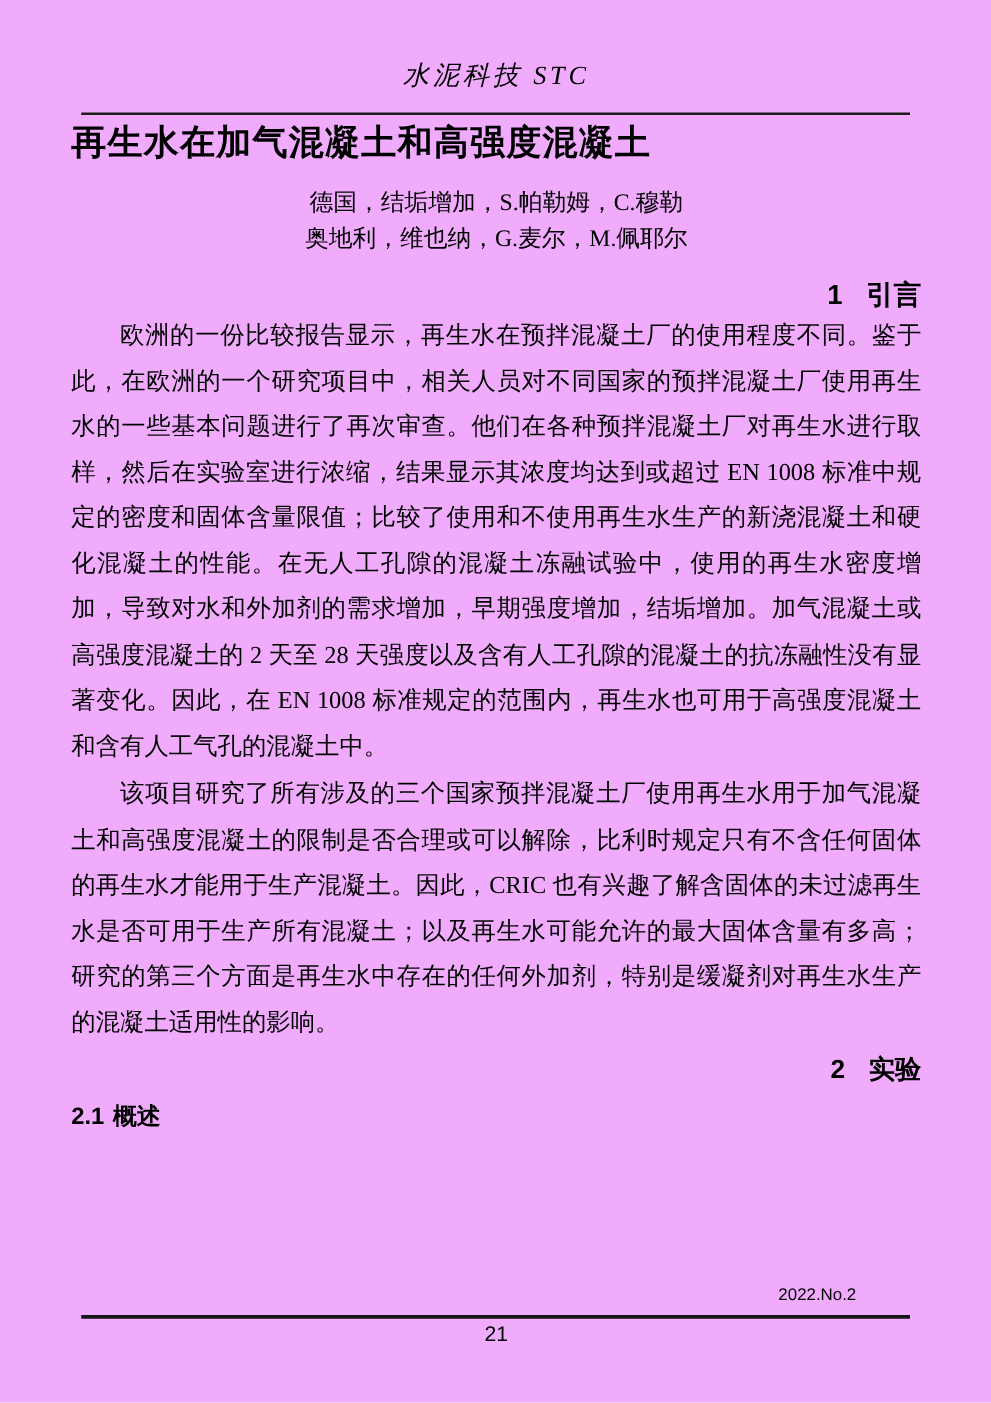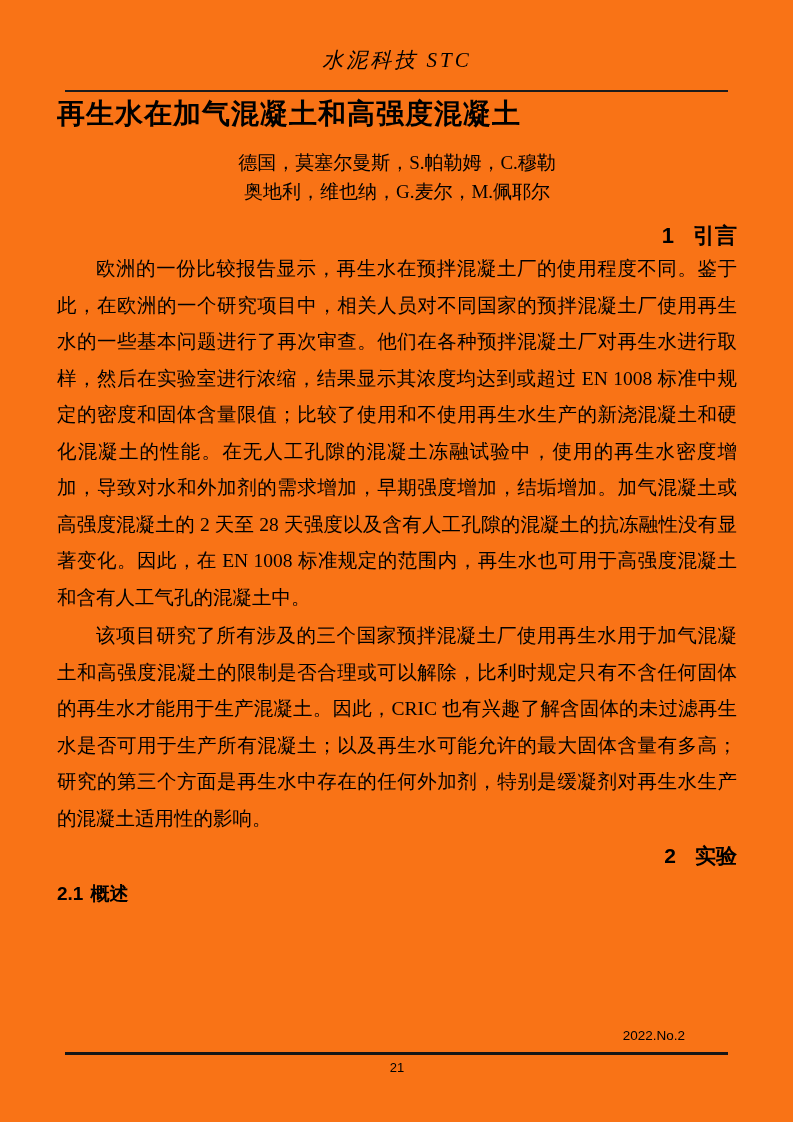--- a/index.html
+++ b/index.html
@@ -13,21 +13,21 @@
     position: relative;
     overflow: hidden;
     color: #000;
     font-family: "Liberation Serif", "DejaVu Serif", serif;
   }
   .page {
     position: absolute;
     inset: 0;
     padding: 46px 56px 0 57px;
     box-sizing: border-box;
-    background: #f97316;
+    background: #f0abfc;
   }
   
   .journal-header {
     text-align: center;
     font-size: 21px;
     line-height: 28px;
     font-style: italic;
     letter-spacing: 3px;
     font-family: "Liberation Serif", "DejaVu Serif", serif;
   }
@@ -94,21 +94,21 @@
     height: 3px;
     background: #161616;
   }
   .footer-pageno {
     position: absolute;
     left: 57px;
     width: 680px;
     top: 1060px;
     text-align: center;
     font-family: "Liberation Sans", "DejaVu Sans", sans-serif;
-    font-size: 13px;
+    font-size: 17px;
     line-height: 16px;
   }
   .footer-issue {
     position: absolute;
     right: 108px;
     top: 1028px;
     font-family: "Liberation Sans", "DejaVu Sans", sans-serif;
     font-size: 13.5px;
     line-height: 16px;
   }
@@ -120,21 +120,21 @@
 
   <div class="journal-header">水泥科技 STC</div>
 
   <div class="header-rule"></div>
 
   <div class="article-title">
     <div>再生水在加气混凝土和高强度混凝土</div>
   </div>
 
   <div class="authors">
-    <div>德国，莫塞尔曼斯，S.帕勒姆，C.穆勒</div>
+    <div>德国，结垢增加，S.帕勒姆，C.穆勒</div>
     <div>奥地利，维也纳，G.麦尔，M.佩耶尔</div>
   </div>
 
   <h2 class="sec-heading">
     <span class="sec-num">1</span><span>引言</span>
   </h2>
 
   <p class="body-para">欧洲的一份比较报告显示，再生水在预拌混凝土厂的使用程度不同。鉴于此，在欧洲的一个研究项目中，相关人员对不同国家的预拌混凝土厂使用再生水的一些基本问题进行了再次审查。他们在各种预拌混凝土厂对再生水进行取样，然后在实验室进行浓缩，结果显示其浓度均达到或超过 EN 1008 标准中规定的密度和固体含量限值；比较了使用和不使用再生水生产的新浇混凝土和硬化混凝土的性能。在无人工孔隙的混凝土冻融试验中，使用的再生水密度增加，导致对水和外加剂的需求增加，早期强度增加，结垢增加。加气混凝土或高强度混凝土的 2 天至 28 天强度以及含有人工孔隙的混凝土的抗冻融性没有显著变化。因此，在 EN 1008 标准规定的范围内，再生水也可用于高强度混凝土和含有人工气孔的混凝土中。</p>
 
   <p class="body-para">该项目研究了所有涉及的三个国家预拌混凝土厂使用再生水用于加气混凝土和高强度混凝土的限制是否合理或可以解除，比利时规定只有不含任何固体的再生水才能用于生产混凝土。因此，CRIC 也有兴趣了解含固体的未过滤再生水是否可用于生产所有混凝土；以及再生水可能允许的最大固体含量有多高；研究的第三个方面是再生水中存在的任何外加剂，特别是缓凝剂对再生水生产的混凝土适用性的影响。</p>

